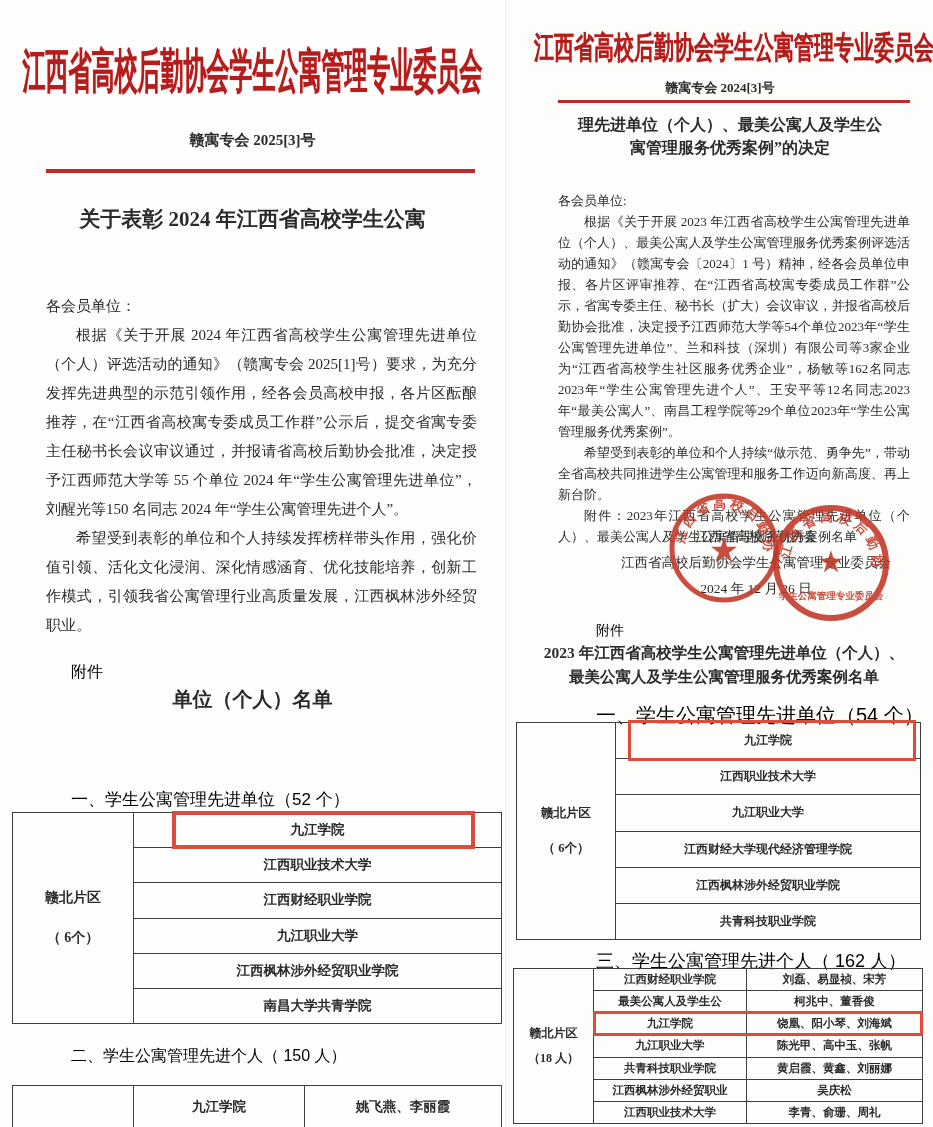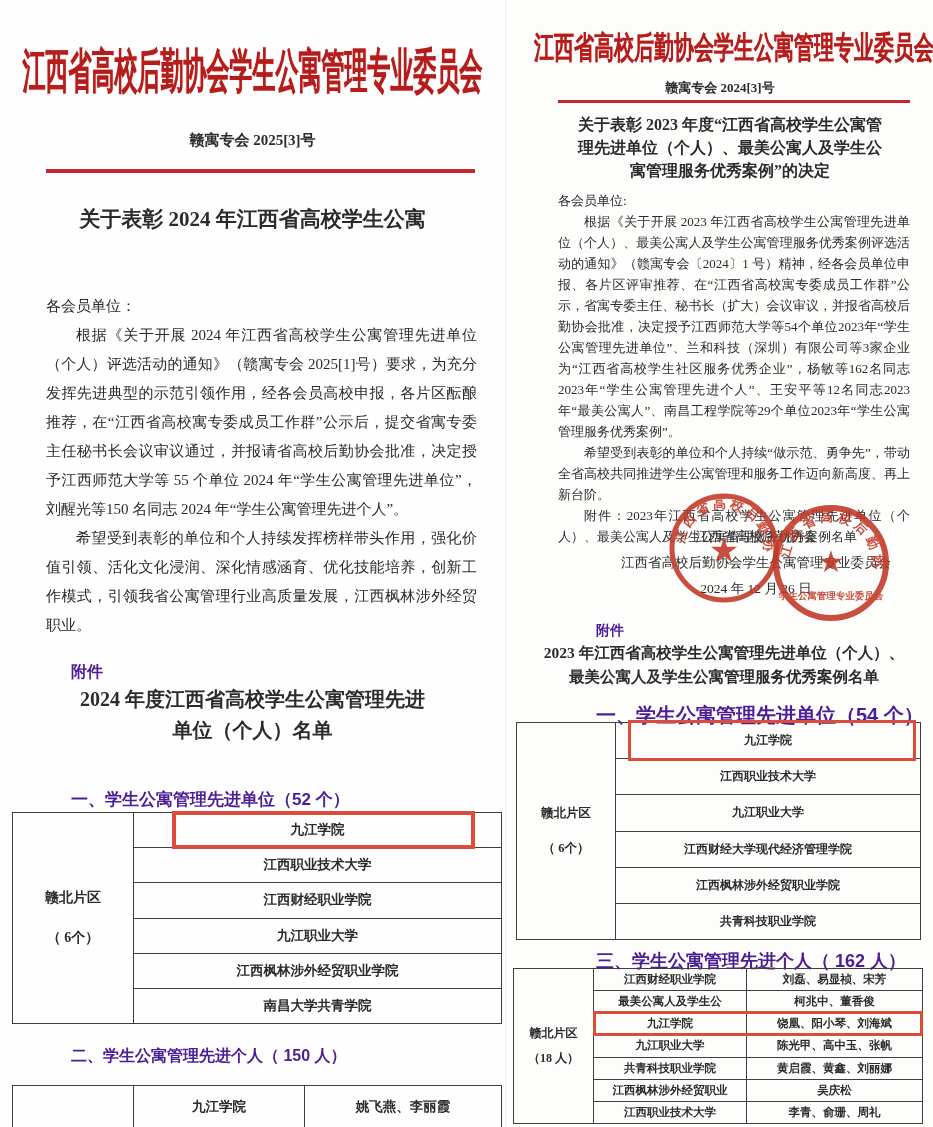--- a/index.html
+++ b/index.html
@@ -5,21 +5,21 @@
   html,body{margin:0;padding:0;}
   body{width:933px;height:1127px;position:relative;background:#ffffff;overflow:hidden;
        font-family:"Liberation Serif",serif;color:#2b2b2b;}
   .page{position:absolute;top:0;height:1127px;background:#fefefe;}
   #page-left{left:0;width:505px;}
   #page-right{left:505px;width:428px;border-left:1px solid #efefef;background:#fdfdfc;}
   .abs{position:absolute;}
   .center{text-align:center;}
   .red-org{color:#b51d1d;font-weight:700;white-space:nowrap;text-shadow:0 0 .6px #d2544a;}
   .redline{background:#c1272d;}
-  .heiti{font-family:"Liberation Sans",sans-serif;font-weight:700;color:#4c1d95;padding-left:38px;}
+  .heiti{font-family:"Liberation Sans",sans-serif;font-weight:400;color:#000000;padding-left:38px;}
   p{margin:0;text-indent:2em;}
   p.salutation{text-indent:0;}
 
   
   .l-org{top:60px;left:6px;right:6px;font-size:23px;line-height:23px;transform:scaleY(2.05);transform-origin:50% 50%;}
   .l-docnum{top:131px;left:0;right:0;font-size:15px;font-weight:700;}
   .l-redline{top:169px;left:46px;right:30px;height:4px;}
   .l-title{top:203px;left:18px;right:18px;font-size:21px;font-weight:700;line-height:33px;}
   .l-body{top:292px;left:46px;right:28px;font-size:15px;line-height:29px;text-align:justify;}
   .l-attach-label{top:662px;left:33px;font-size:16px;}
@@ -78,21 +78,20 @@
   <div class="abs center l-title">
     <div>关于表彰 2024 年江西省高校学生公寓</div>
   </div>
   <div class="abs l-body">
     <p class="salutation">各会员单位：</p>
     <p>根据《关于开展 2024 年江西省高校学生公寓管理先进单位（个人）评选活动的通知》（赣寓专会 2025[1]号）要求，为充分发挥先进典型的示范引领作用，经各会员高校申报，各片区酝酿推荐，在“江西省高校寓专委成员工作群”公示后，提交省寓专委主任秘书长会议审议通过，并报请省高校后勤协会批准，决定授予江西师范大学等 55 个单位 2024 年“学生公寓管理先进单位”，刘醒光等150 名同志 2024 年“学生公寓管理先进个人”。</p>
     <p>希望受到表彰的单位和个人持续发挥榜样带头作用，强化价值引领、活化文化浸润、深化情感涵育、优化技能培养，创新工作模式，引领我省公寓管理行业高质量发展，江西枫林涉外经贸职业。</p>
   </div>
   <div class="abs heiti l-attach-label">附件</div>
   <div class="abs center l-attach-title">
-    <div>2024 年度江西省高校学生公寓管理先进</div>
     <div>单位（个人）名单</div>
   </div>
   <div class="abs heiti l-sec1">一、学生公寓管理先进单位（52 个）</div>
 
   <div class="abs rtable l-table1">
     <div class="label-col">
       <span>赣北片区</span>
       <span>（ 6个）</span>
     </div>
     <div class="rows-col">
@@ -124,21 +123,20 @@
     <div class="c2">九江学院</div>
     <div class="c3">姚飞燕、李丽霞</div>
   </div>
 </div>
 
 <div class="page" id="page-right">
   <div class="abs center red-org r-org">江西省高校后勤协会学生公寓管理专业委员会</div>
   <div class="abs center r-docnum">赣寓专会 2024[3]号</div>
   <div class="abs redline r-redline"></div>
   <div class="abs center r-title">
-    <div>关于表彰 2023 年度“江西省高校学生公寓管</div>
     <div>理先进单位（个人）、最美公寓人及学生公</div>
     <div>寓管理服务优秀案例”的决定</div>
   </div>
   <div class="abs r-body">
     <p class="salutation">各会员单位:</p>
     <p>根据《关于开展 2023 年江西省高校学生公寓管理先进单位（个人）、最美公寓人及学生公寓管理服务优秀案例评选活动的通知》（赣寓专会〔2024〕1 号）精神，经各会员单位申报、各片区评审推荐、在“江西省高校寓专委成员工作群”公示，省寓专委主任、秘书长（扩大）会议审议，并报省高校后勤协会批准，决定授予江西师范大学等54个单位2023年“学生公寓管理先进单位”、兰和科技（深圳）有限公司等3家企业为“江西省高校学生社区服务优秀企业”，杨敏等162名同志2023年“学生公寓管理先进个人”、王安平等12名同志2023年“最美公寓人”、南昌工程学院等29个单位2023年“学生公寓管理服务优秀案例”。</p>
     <p>希望受到表彰的单位和个人持续“做示范、勇争先”，带动全省高校共同推进学生公寓管理和服务工作迈向新高度、再上新台阶。</p>
     <p>附件：2023年江西省高校学生公寓管理先进单位（个人）、最美公寓人及学生公寓管理服务优秀案例名单</p>
   </div>
 

